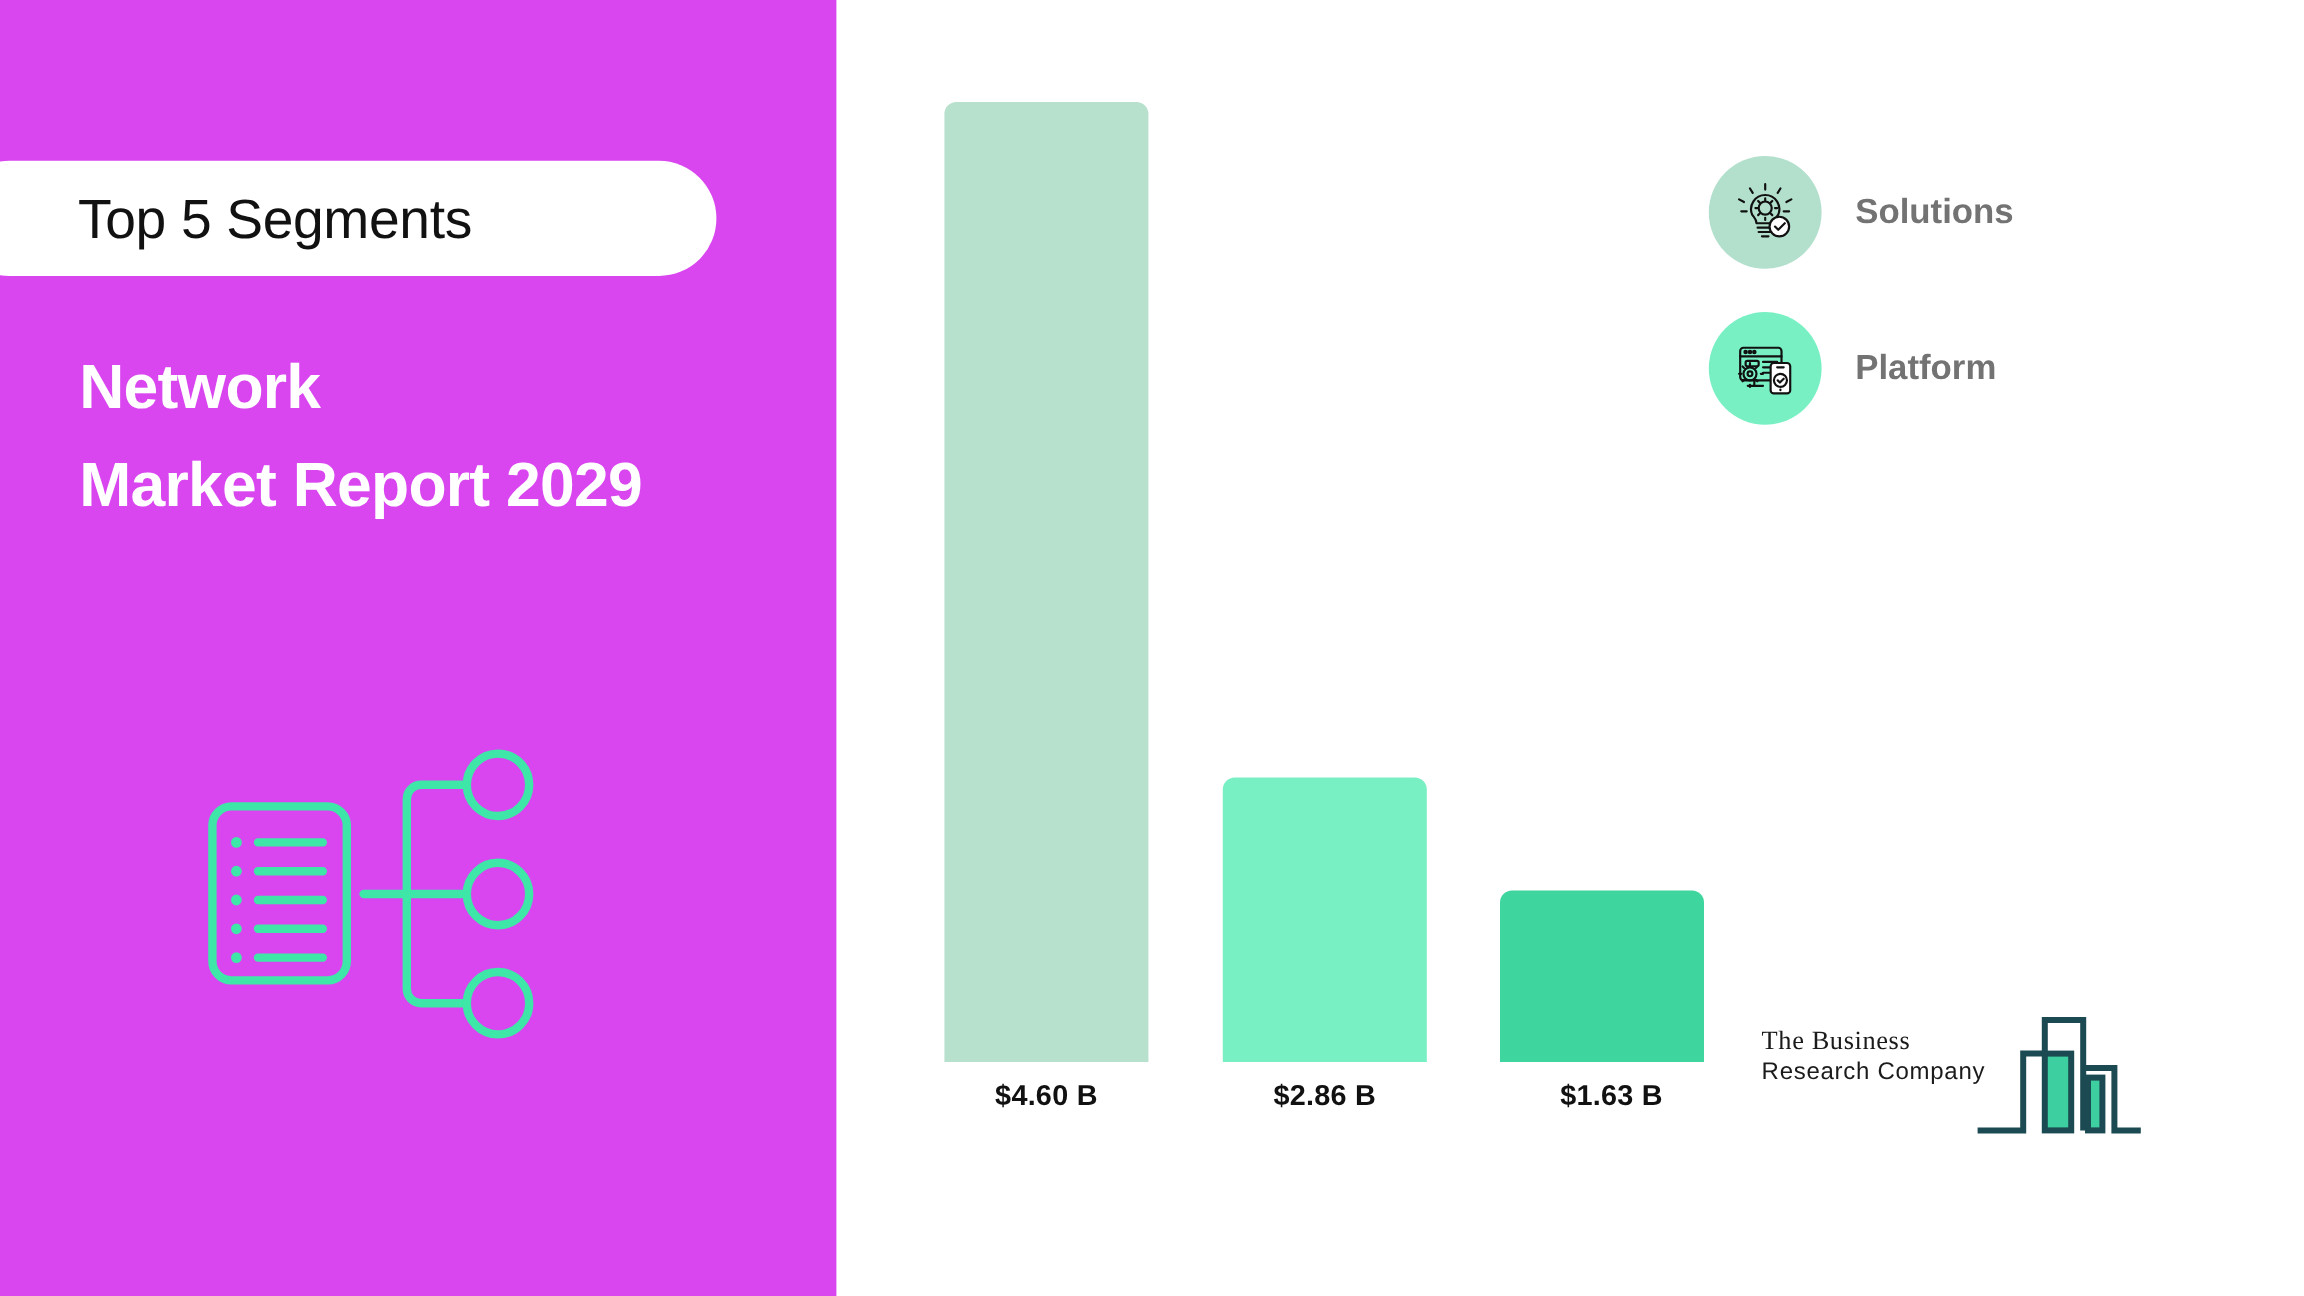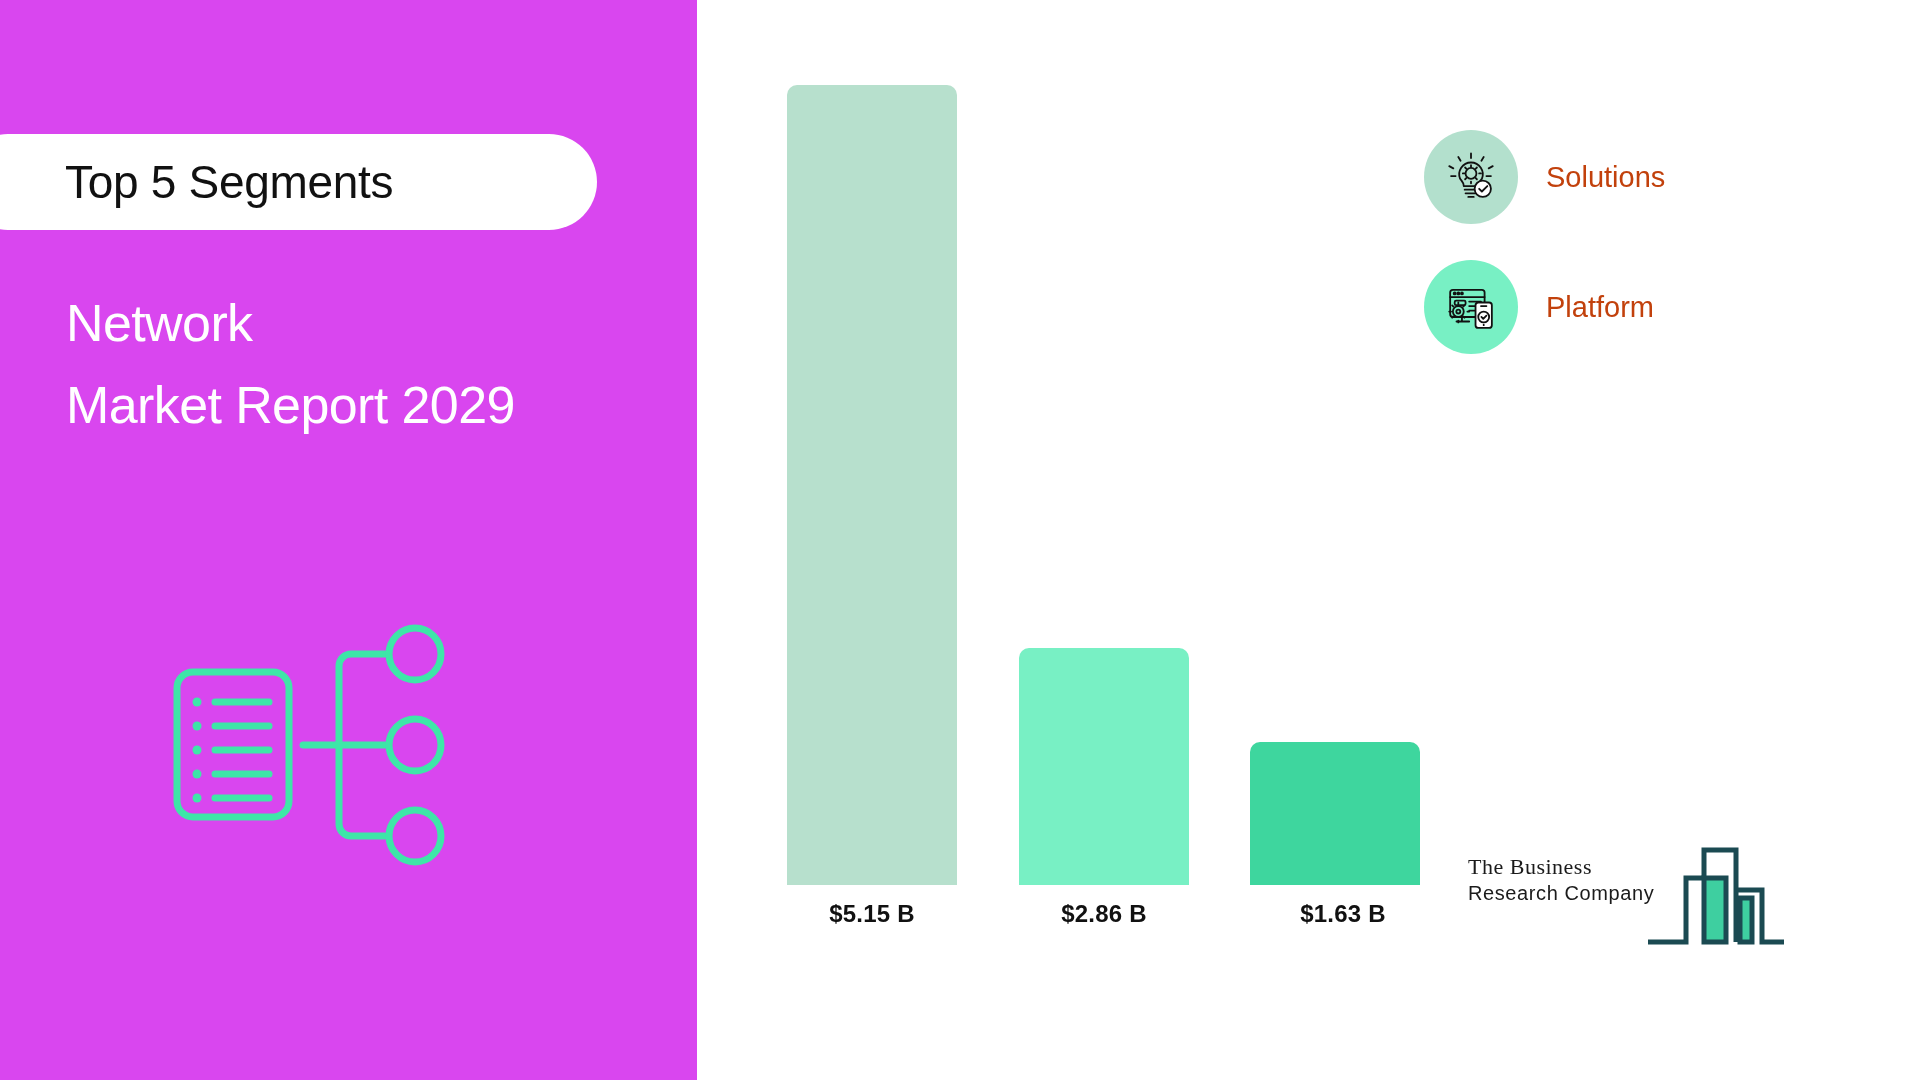--- a/index.html
+++ b/index.html
@@ -29,21 +29,21 @@
     font-size:46px;
     font-weight:400;
     color:#111111;
     letter-spacing:-0.3px;
     white-space:nowrap;
   }
   .report-title{
     position:absolute;left:66px;top:282px;width:600px;
     color:#ffffff;
     font-size:52px;
-    font-weight:400;
+    font-weight:700;
     line-height:82px;
     letter-spacing:-0.6px;
   }
   .report-title span{display:block;white-space:nowrap;}
 
   .panel-icon{
     position:absolute;left:165px;top:610px;
     width:330px;height:320px;
   }
 
@@ -75,22 +75,22 @@
   .legend-row{
     display:flex;align-items:center;gap:28px;height:94px;
   }
   .legend-badge{
     width:94px;height:94px;border-radius:50%;
     display:flex;align-items:center;justify-content:center;
     flex:0 0 94px;
   }
   .legend-text{
     font-size:29px;
-    color:#c2410c;
-    font-weight:400;
+    color:#737373;
+    font-weight:700;
     white-space:nowrap;
     text-align:center;
   }
 
   
   .logo{
     position:absolute;left:1468px;top:838px;
     width:320px;height:115px;
   }
   .logo-words{
@@ -145,21 +145,21 @@
         <circle cx="250" cy="44" r="26"></circle>
         <circle cx="250" cy="135" r="26"></circle>
         <circle cx="250" cy="226" r="26"></circle>
       </svg>
     </div>
   </div>
 
   <div class="chart-area">
     <div class="bars" id="bars-container">
         <div class="bar" style="left: 90px; top: 85px; width: 170px; height: 800px; background: rgb(183, 224, 205);"></div>
-        <div class="bar-label" style="left: 30px; top: 900px; width: 290px;">$5.15 B</div>
+        <div class="bar-label" style="left: 30px; top: 900px; width: 290px;">$4.60 B</div>
         <div class="bar" style="left: 322px; top: 648px; width: 170px; height: 237px; background: rgb(120, 240, 196);"></div>
         <div class="bar-label" style="left: 262px; top: 900px; width: 290px;">$2.86 B</div>
         <div class="bar" style="left: 553px; top: 742px; width: 170px; height: 143px; background: rgb(62, 214, 158);"></div>
         <div class="bar-label" style="left: 501px; top: 900px; width: 290px;">$1.63 B</div>
       </div>
   </div>
 
   <div class="legend" id="legend-container">
       <div class="legend-row">
         <div class="legend-badge" style="background: rgb(179, 224, 205);">

